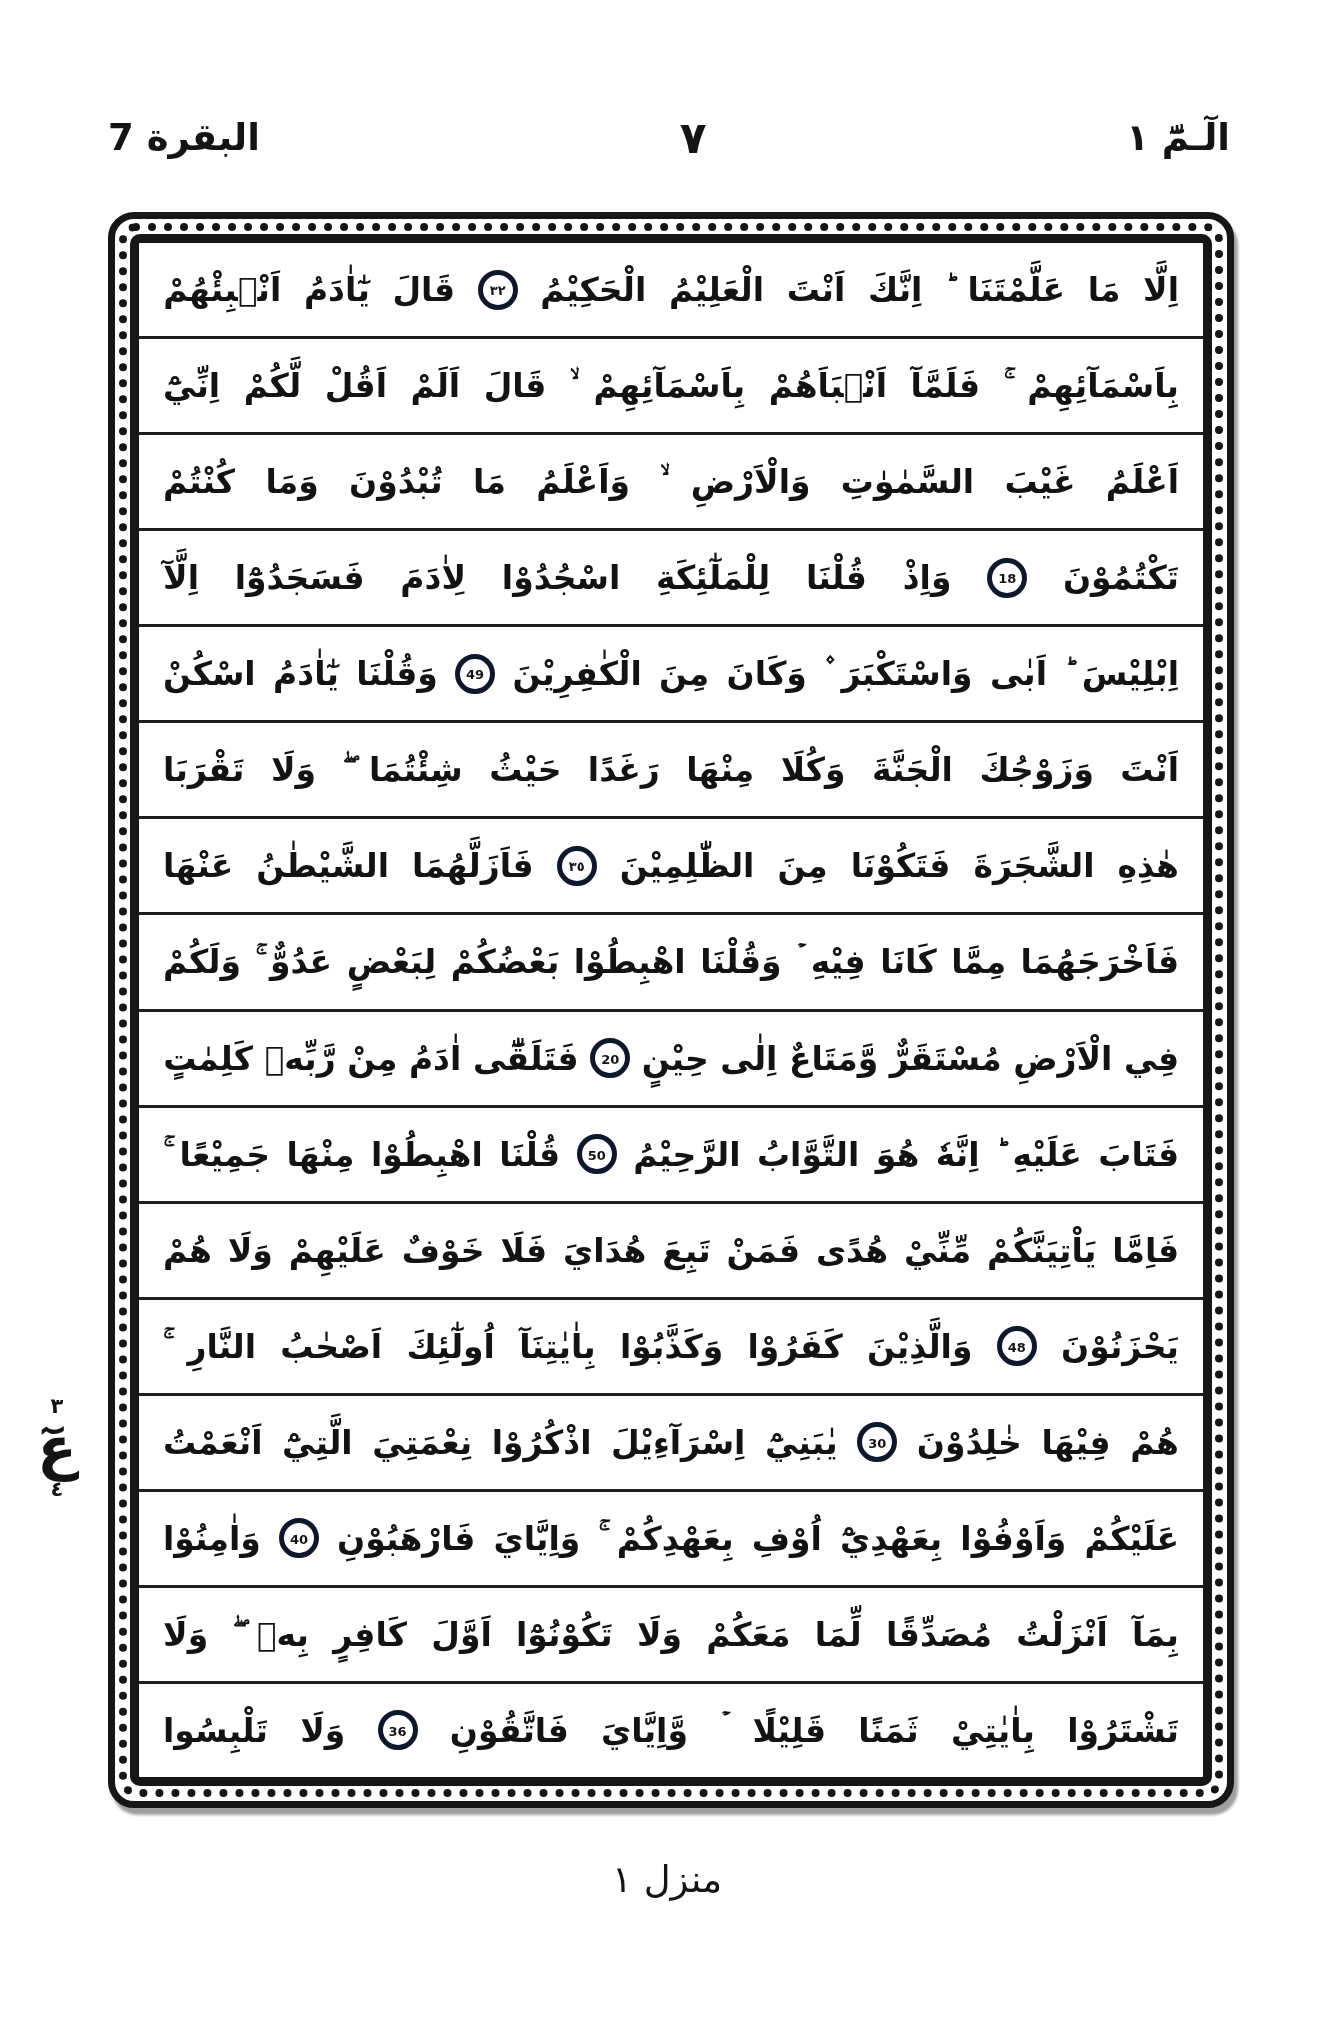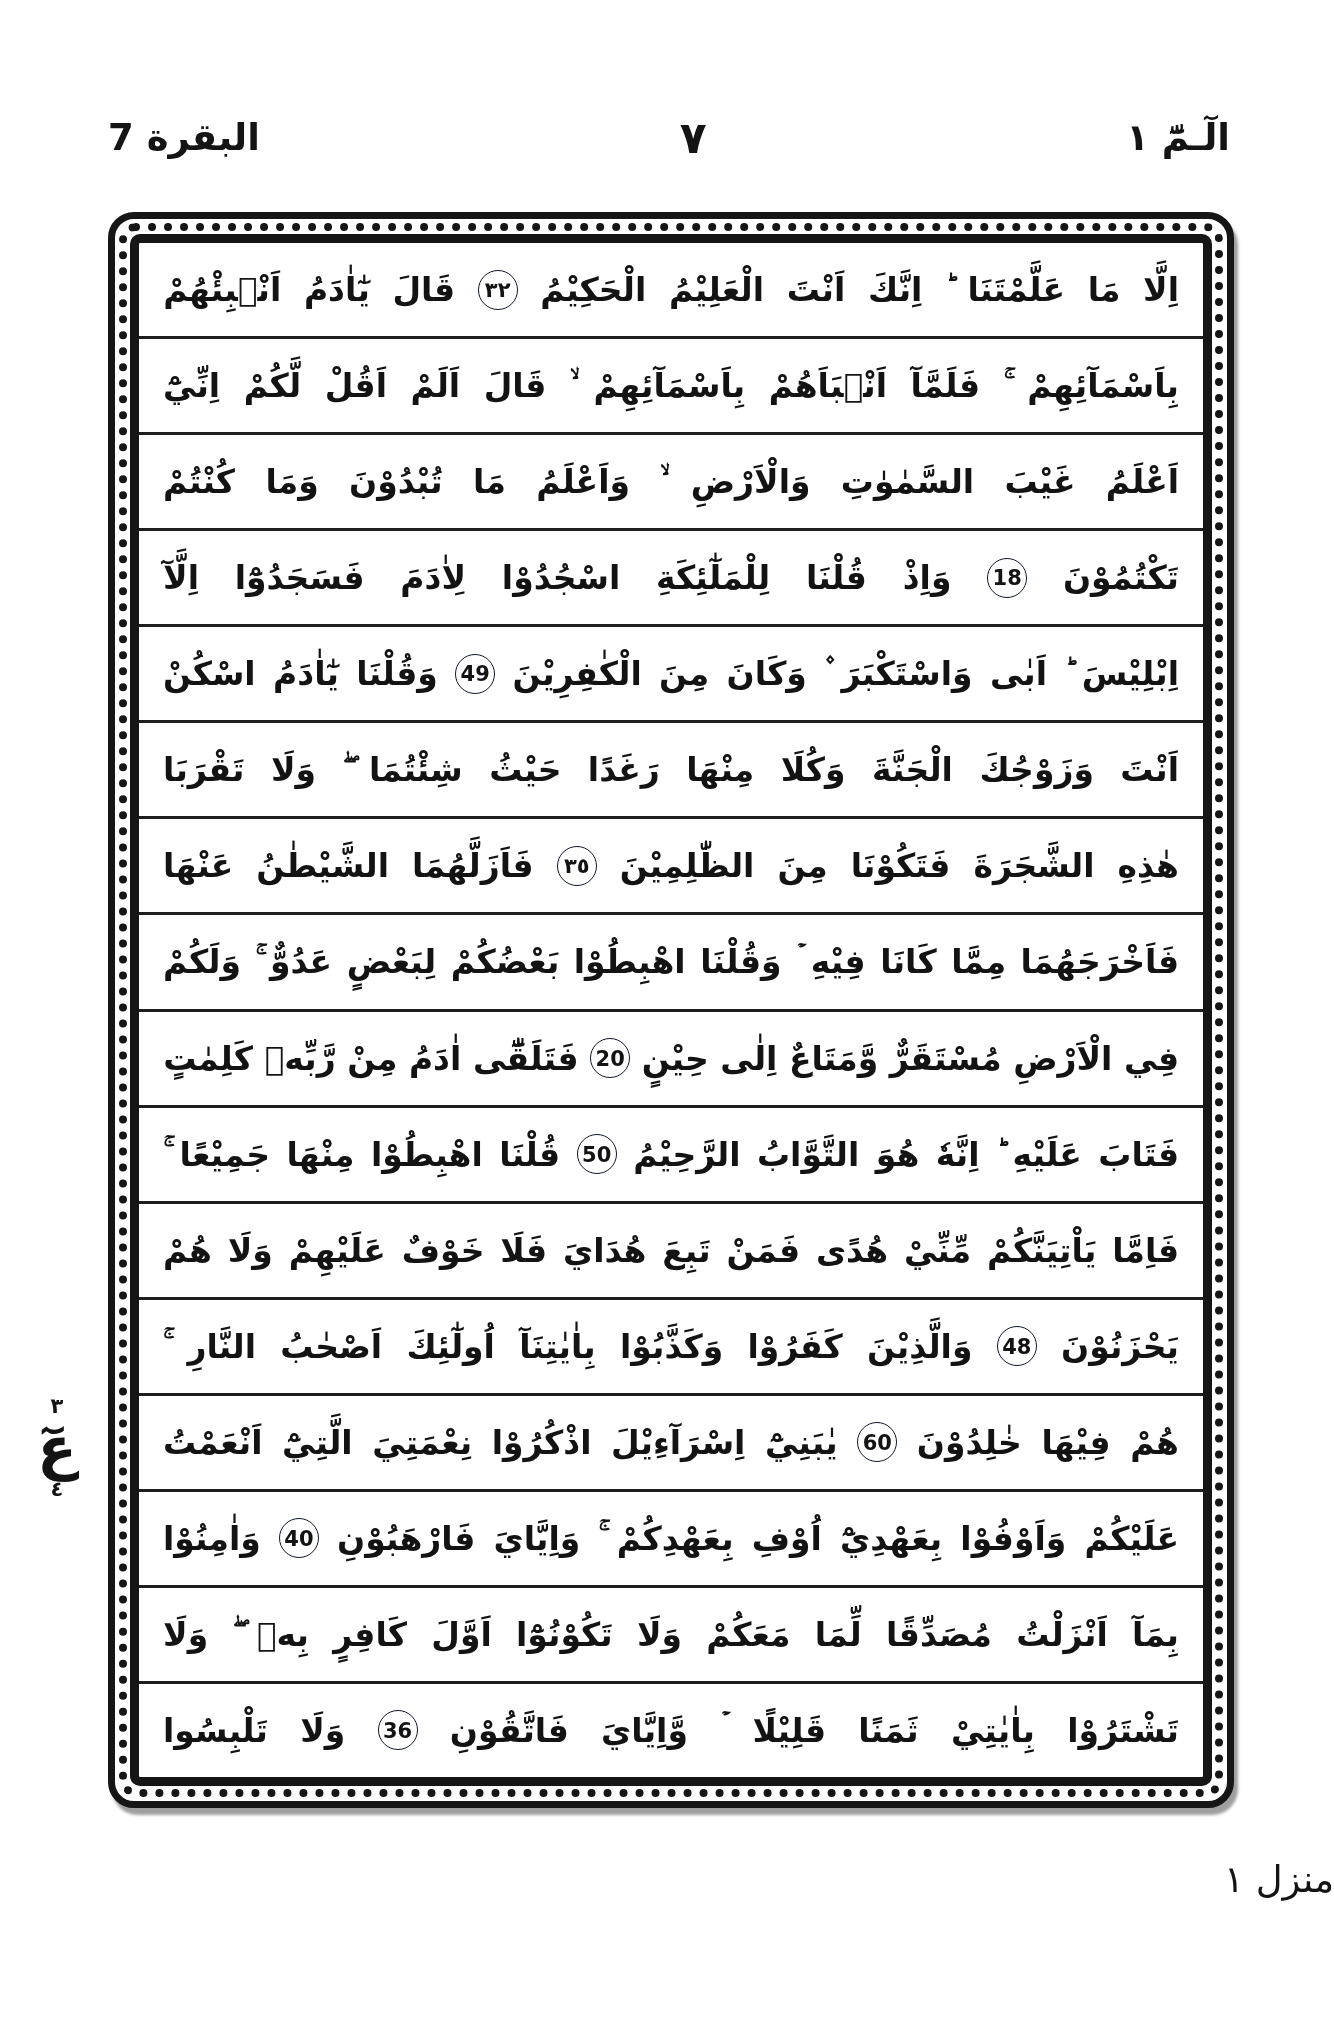--- a/index.html
+++ b/index.html
@@ -65,43 +65,43 @@
     font-weight: bold;
     color: #131313;
     white-space: nowrap;
   }
   .qline:last-child { border-bottom: none; }
   .qline .w { display: inline-block; }
   .aya {
     display: inline-flex;
     align-items: center; justify-content: center;
     min-width: 40px; height: 40px;
-    border: 1px solid #0f172a;
+    border: 5px solid #0f172a;
     border-radius: 50%;
-    font-size: 21px; font-weight: bold;
+    font-size: 13px; font-weight: bold;
     line-height: 1;
     padding-top: 2px;
   }
 
   
   .ruku {
     position: absolute;
     left: 22px; top: 1396px;
     width: 70px;
     text-align: center;
     line-height: 1;
   }
   .ruku .num { font-size: 21px; font-weight: bold; display: block; }
   .ruku .letter { font-size: 58px; font-weight: bold; display: block; margin: 2px 0; }
 
   
   .ftr {
     position: absolute;
     left: 0; right: 0; top: 1858px;
-    text-align: right;
+    text-align: center;
     font-size: 37px;
     direction: rtl;
   }
 </style>
 </head>
 <body>
 
 <header class="hdr">
   <span class="juz">الٓـمّٓ ١</span>
   <span class="pageno">٧</span>
@@ -266,21 +266,21 @@
             <span class="w">بِاٰيٰتِنَآ</span>
             <span class="w">اُولٰٓئِكَ</span>
             <span class="w">اَصْحٰبُ</span>
             <span class="w">النَّارِ</span>
             <span class="w">ۚ</span>
           </div>
           <div class="qline">
             <span class="w">هُمْ</span>
             <span class="w">فِيْهَا</span>
             <span class="w">خٰلِدُوْنَ</span>
-            <span class="aya">60</span>
+            <span class="aya">30</span>
             <span class="w">يٰبَنِيْٓ</span>
             <span class="w">اِسْرَآءِيْلَ</span>
             <span class="w">اذْكُرُوْا</span>
             <span class="w">نِعْمَتِيَ</span>
             <span class="w">الَّتِيْٓ</span>
             <span class="w">اَنْعَمْتُ</span>
           </div>
           <div class="qline">
             <span class="w">عَلَيْكُمْ</span>
             <span class="w">وَاَوْفُوْا</span>

